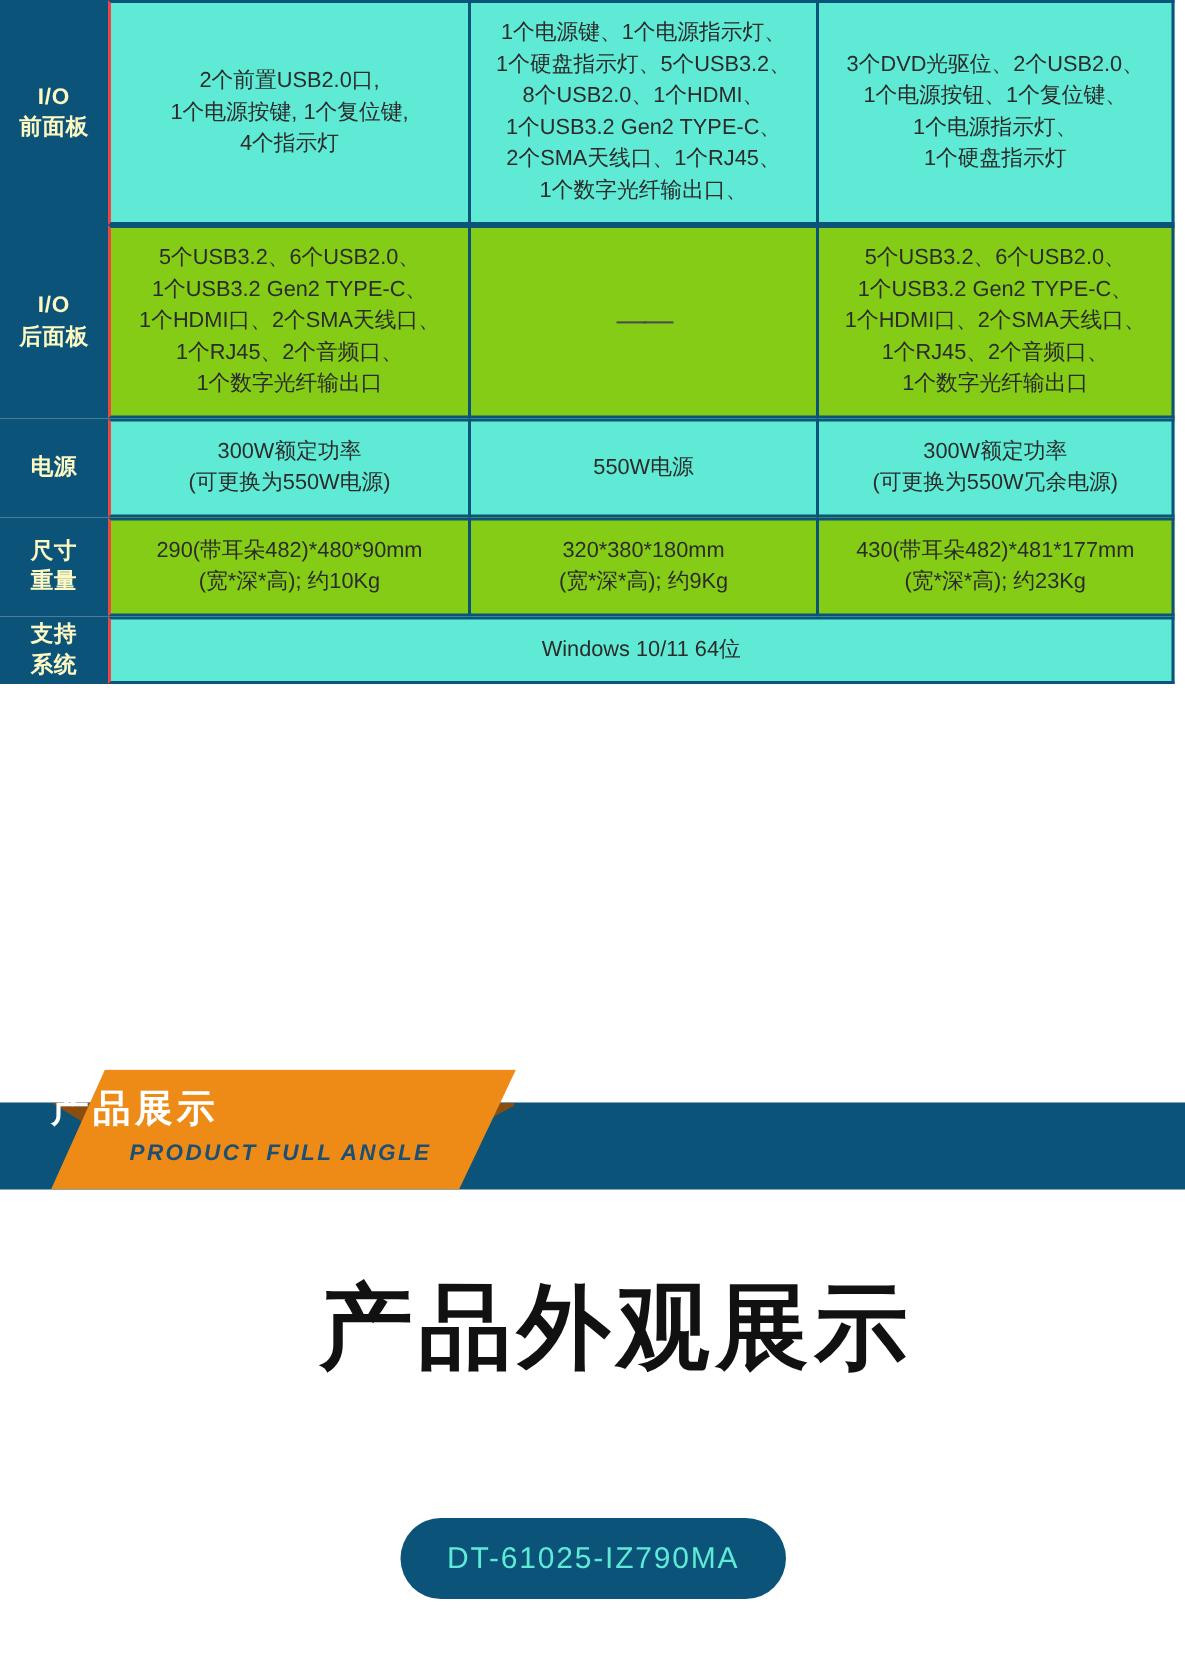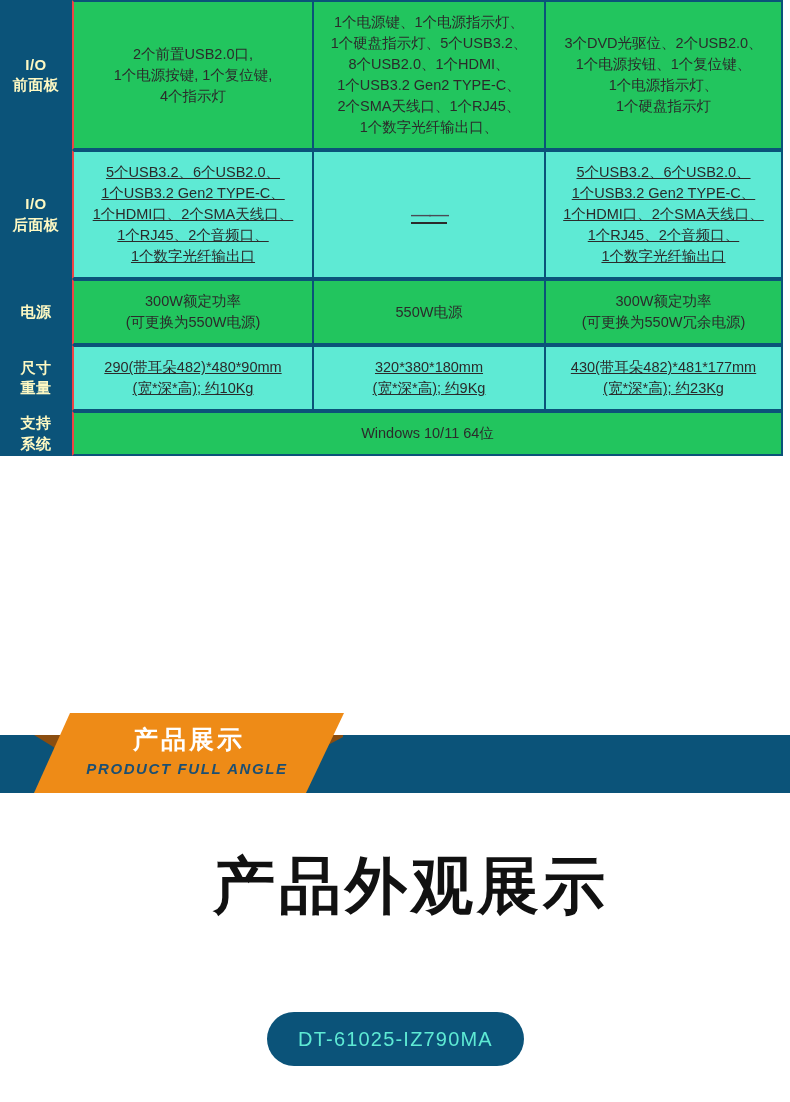--- a/index.html
+++ b/index.html
@@ -48,22 +48,22 @@
     font-size: 14.5px;
     line-height: 1.45;
     color: #2b2b2b;
     padding: 10px 8px;
     border-right: 2px solid #0b5379;
     border-top: 2px solid #0b5379;
     border-bottom: 2px solid #0b5379;
   }
   .spec-cell:first-child { border-left: 2px solid #ef4444; }
 
-  .band-light .spec-cell { background: #22c55e; }
-  .band-dark  .spec-cell { background: #5eead4; text-decoration: underline; }
+  .band-light .spec-cell { background: #5eead4; }
+  .band-dark  .spec-cell { background: #84cc16; }
 
   .c1 { width: 242px; flex: 0 0 242px; }
   .c2 { width: 232px; flex: 0 0 232px; }
   .c3 { width: 237px; flex: 0 0 237px; text-align: center; }
   .cfull { width: 711px; flex: 0 0 711px; }
 
   .cell-text { display: block; }
   .cell-text .ln { display: block; white-space: nowrap; }
 
   .dash { font-size: 20px; letter-spacing: -2px; color: #4a4a55; }
@@ -105,21 +105,21 @@
     width: 310px;
     height: 80px;
     background: #ee8b17;
     clip-path: polygon(36px 0, 310px 0, 272px 80px, 0 80px);
   }
   .banner-title {
     position: absolute;
     left: 34px;
     top: 14px;
     width: 310px;
-    text-align: center;
+    text-align: left;
     color: #ffffff;
     font-size: 25px;
     font-weight: bold;
     letter-spacing: 3px;
     line-height: 1;
   }
   .banner-sub {
     position: absolute;
     left: 34px;
     top: 48px;

